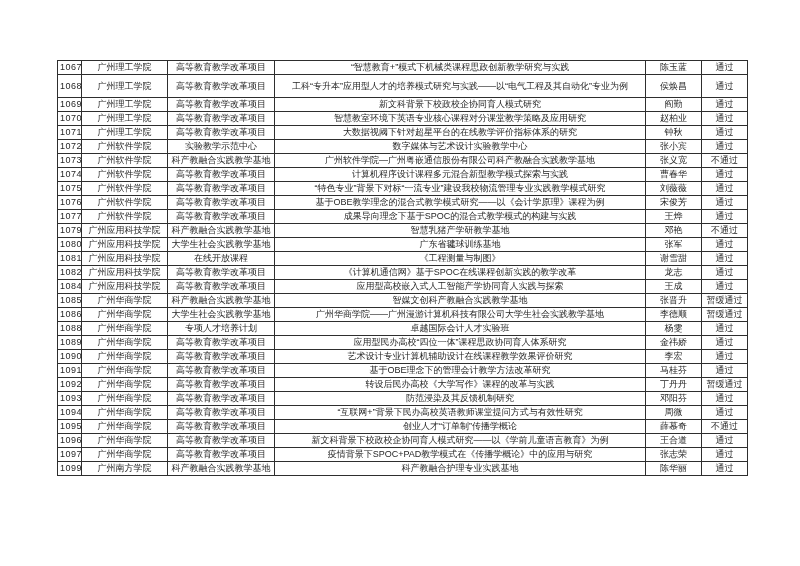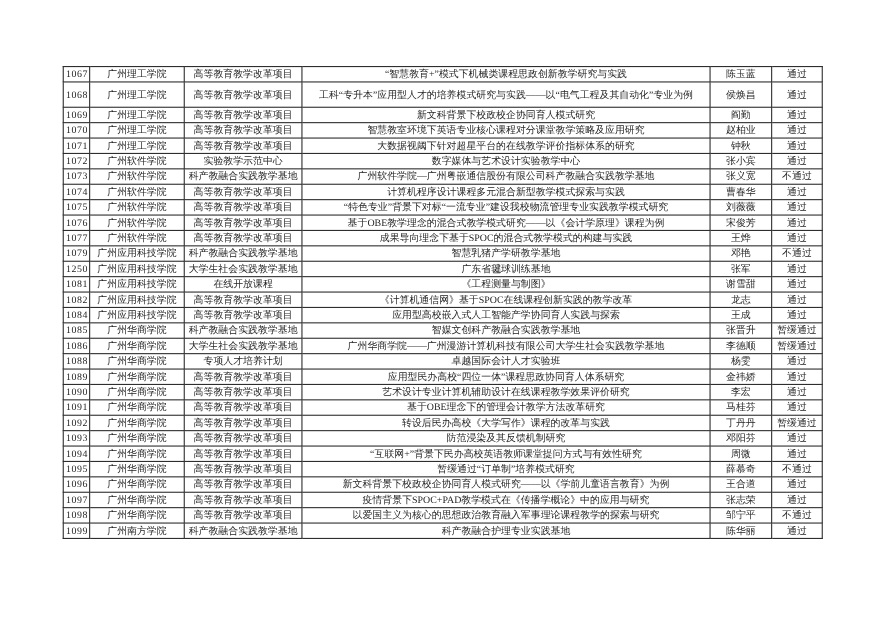--- a/index.html
+++ b/index.html
@@ -1,21 +1,21 @@
 <!DOCTYPE html>
 <html><head>
 <meta charset="utf-8">
 <style>
   html, body { margin: 0; padding: 0; background: #ffffff; }
   .page {
     position: relative;
     width: 800px;
     height: 566px;
     background: #ffffff;
-    font-family: Liberation Serif, serif;
+    font-family: Liberation Sans, sans-serif;
     overflow: hidden;
   }
   table.review-table {
     position: absolute;
     left: 57px;
     top: 60px;
     width: 690px;
     border-collapse: collapse;
     table-layout: fixed;
   }
@@ -139,21 +139,21 @@
         </tr>
         <tr>
           <td class="c-id">1079</td>
           <td class="c-school">广州应用科技学院</td>
           <td class="c-category">科产教融合实践教学基地</td>
           <td class="c-title">智慧乳猪产学研教学基地</td>
           <td class="c-leader">邓艳</td>
           <td class="c-status">不通过</td>
         </tr>
         <tr>
-          <td class="c-id">1250</td>
+          <td class="c-id">1080</td>
           <td class="c-school">广州应用科技学院</td>
           <td class="c-category">大学生社会实践教学基地</td>
           <td class="c-title">广东省毽球训练基地</td>
           <td class="c-leader">张军</td>
           <td class="c-status">通过</td>
         </tr>
         <tr>
           <td class="c-id">1081</td>
           <td class="c-school">广州应用科技学院</td>
           <td class="c-category">在线开放课程</td>
@@ -246,47 +246,39 @@
           <td class="c-school">广州华商学院</td>
           <td class="c-category">高等教育教学改革项目</td>
           <td class="c-title">“互联网+”背景下民办高校英语教师课堂提问方式与有效性研究</td>
           <td class="c-leader">周微</td>
           <td class="c-status">通过</td>
         </tr>
         <tr>
           <td class="c-id">1095</td>
           <td class="c-school">广州华商学院</td>
           <td class="c-category">高等教育教学改革项目</td>
-          <td class="c-title">暂缓通过“订单制”培养模式研究</td>
+          <td class="c-title">创业人才“订单制”传播学概论</td>
           <td class="c-leader">薛慕奇</td>
           <td class="c-status">不通过</td>
         </tr>
         <tr>
           <td class="c-id">1096</td>
           <td class="c-school">广州华商学院</td>
           <td class="c-category">高等教育教学改革项目</td>
           <td class="c-title">新文科背景下校政校企协同育人模式研究——以《学前儿童语言教育》为例</td>
           <td class="c-leader">王合道</td>
           <td class="c-status">通过</td>
         </tr>
         <tr>
           <td class="c-id">1097</td>
           <td class="c-school">广州华商学院</td>
           <td class="c-category">高等教育教学改革项目</td>
           <td class="c-title">疫情背景下SPOC+PAD教学模式在《传播学概论》中的应用与研究</td>
           <td class="c-leader">张志荣</td>
           <td class="c-status">通过</td>
-        </tr>
-        <tr>
-          <td class="c-id">1098</td>
-          <td class="c-school">广州华商学院</td>
-          <td class="c-category">高等教育教学改革项目</td>
-          <td class="c-title">以爱国主义为核心的思想政治教育融入军事理论课程教学的探索与研究</td>
-          <td class="c-leader">邹宁平</td>
-          <td class="c-status">不通过</td>
         </tr>
         <tr>
           <td class="c-id">1099</td>
           <td class="c-school">广州南方学院</td>
           <td class="c-category">科产教融合实践教学基地</td>
           <td class="c-title">科产教融合护理专业实践基地</td>
           <td class="c-leader">陈华丽</td>
           <td class="c-status">通过</td>
         </tr>
       </tbody>

